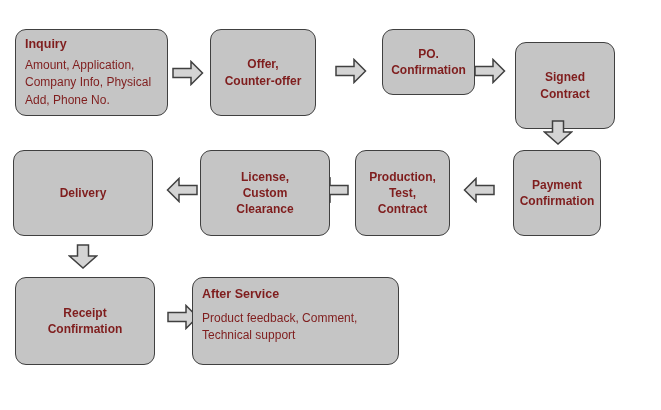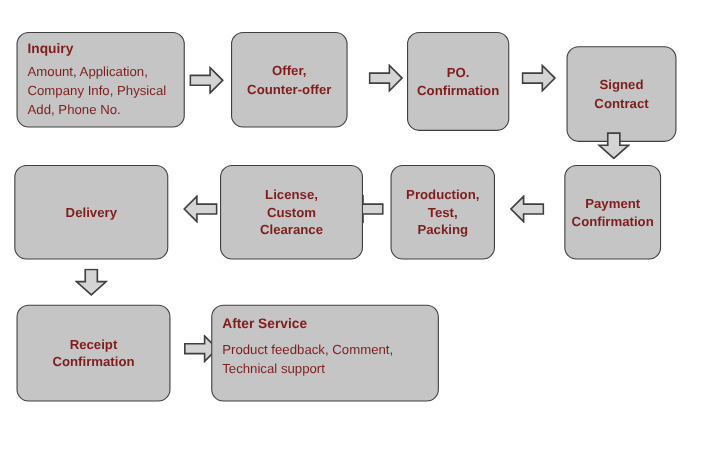--- a/index.html
+++ b/index.html
@@ -75,21 +75,21 @@
 
   <div class="box center" style="left:210px; top:29px; width:106px; height:87px;">
     <span>Offer,
 Counter-offer</span>
   </div>
 
   <svg class="arrow" style="left:335px; top:58px;" width="32" height="26" viewBox="0 0 32 26">
     <polygon points="1,8.5 19,8.5 19,1.5 30.5,13 19,24.5 19,17.5 1,17.5"></polygon>
   </svg>
 
-  <div class="box center" style="left:370px; top:29px; width:93px; height:90px;">
+  <div class="box center" style="left:382px; top:29px; width:93px; height:66px;">
     <span>PO.
 Confirmation</span>
   </div>
 
   <svg class="arrow" style="left:474px; top:58px;" width="32" height="26" viewBox="0 0 32 26">
     <polygon points="1,8.5 19,8.5 19,1.5 30.5,13 19,24.5 19,17.5 1,17.5"></polygon>
   </svg>
 
   <div class="box center" style="left:515px; top:42px; width:100px; height:87px;">
     <span>Signed
@@ -105,21 +105,21 @@
 Confirmation</span>
   </div>
 
   <svg class="arrow" style="left:463px; top:177px;" width="32" height="26" viewBox="0 0 32 26">
     <polygon points="31,8.5 13,8.5 13,1.5 1.5,13 13,24.5 13,17.5 31,17.5"></polygon>
   </svg>
 
   <div class="box center" style="left:355px; top:150px; width:95px; height:86px;">
     <span>Production,
 Test,
-Packing</span>
+Contract</span>
   </div>
 
   <svg class="arrow" style="left:317px; top:177px;" width="32" height="26" viewBox="0 0 32 26">
     <polygon points="31,8.5 13,8.5 13,1.5 1.5,13 13,24.5 13,17.5 31,17.5"></polygon>
   </svg>
 
   <div class="box center" style="left:200px; top:150px; width:130px; height:86px;">
     <span>License,
 Custom
 Clearance</span>

